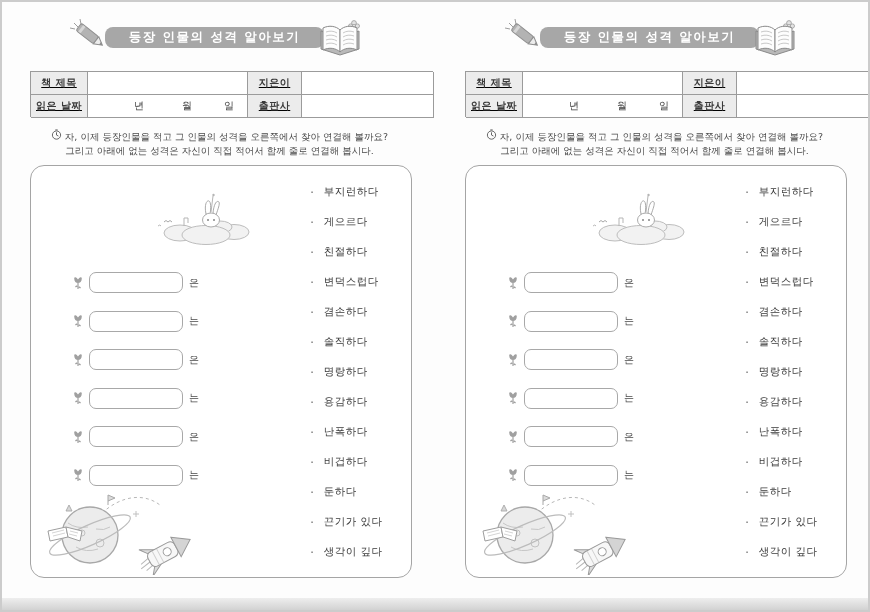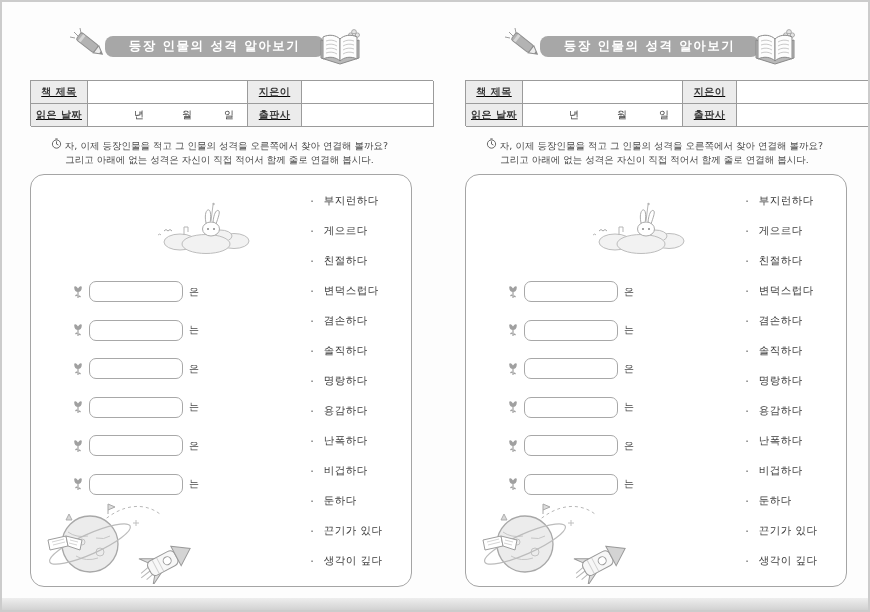--- a/index.html
+++ b/index.html
@@ -1,21 +1,21 @@
 <!DOCTYPE html>
 <html><head>
 <meta charset="utf-8">
 <style>
   html,body { margin:0; padding:0; background:#ffffff; }
   .sheet {
     position:relative; width:870px; height:612px; box-sizing:border-box;
     background:#fdfdfd; border:2px solid #cccccc; overflow:hidden;
     font-family:"DejaVu Sans","Liberation Sans",sans-serif;
   }
-  .page { position:absolute; top:9px; width:435px; height:598px;padding-left:23px; }
+  .page { position:absolute; top:0; width:435px; height:598px;padding-left:23px; }
   .page.p1 { left:0; }
   .page.p2 { left:435px; }
 
   
   .banner {
     position:absolute; left:103px; top:25px; width:219px; height:21px;
     background:#a7a7a7; border-radius:8px;
     display:flex; align-items:center; justify-content:center;
     color:#ffffff; font-size:12.5px; font-weight:bold; letter-spacing:1.5px;
   }

